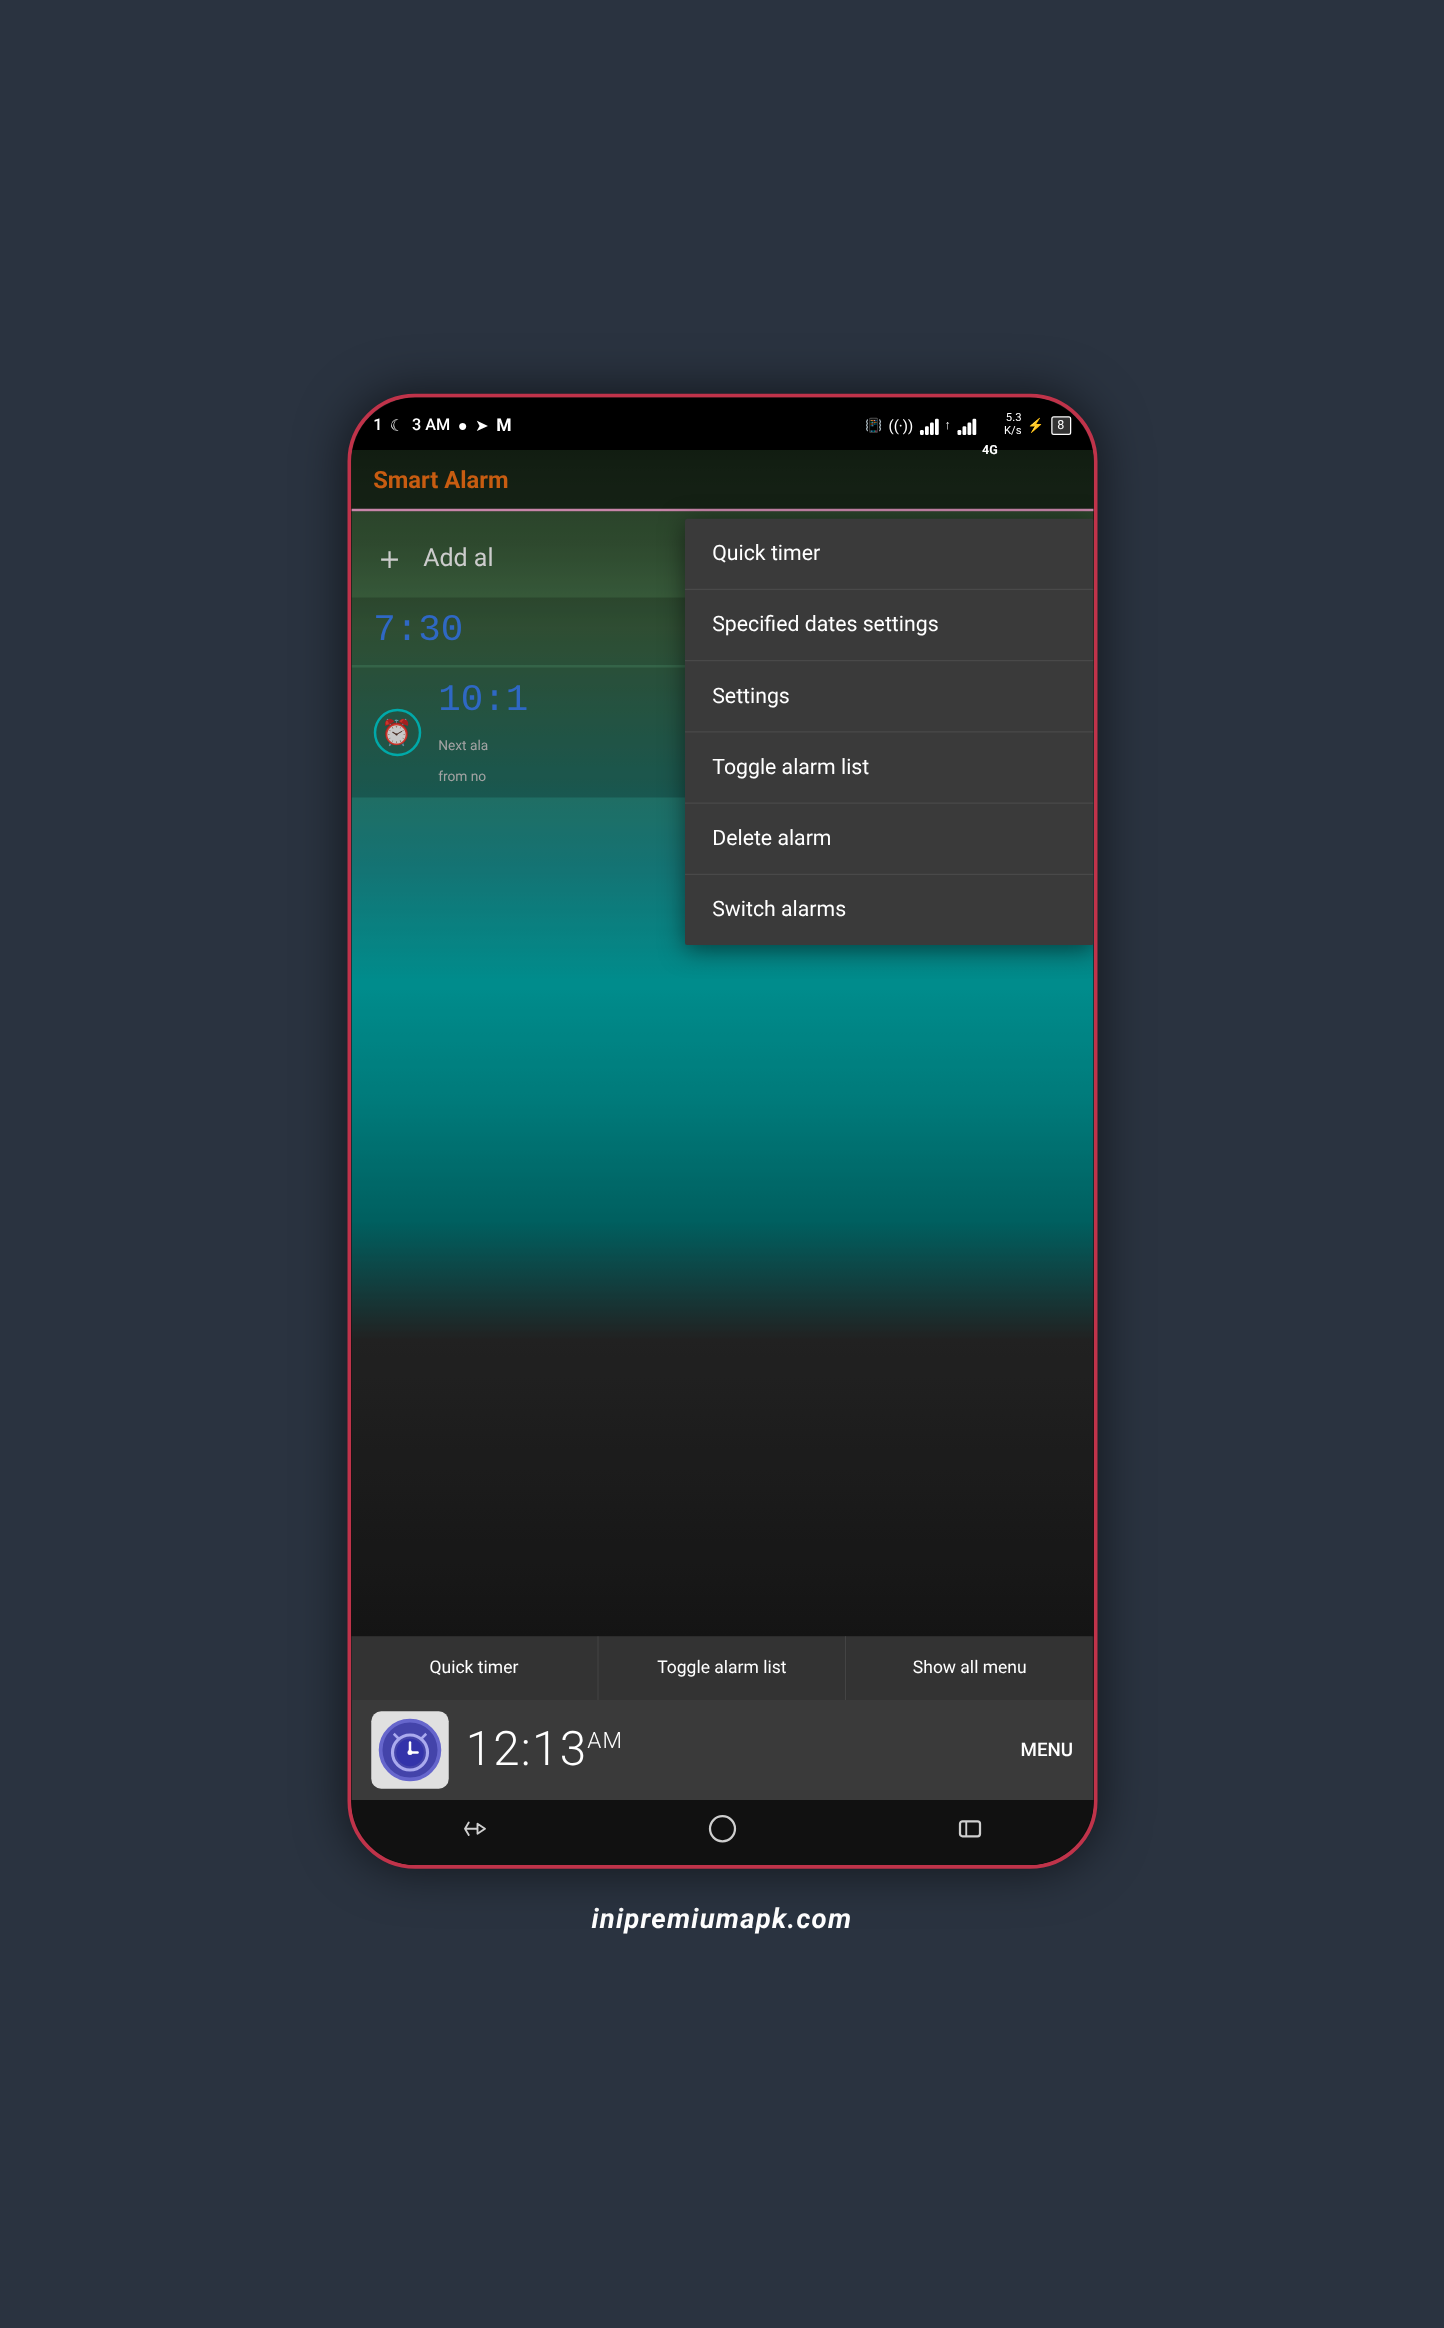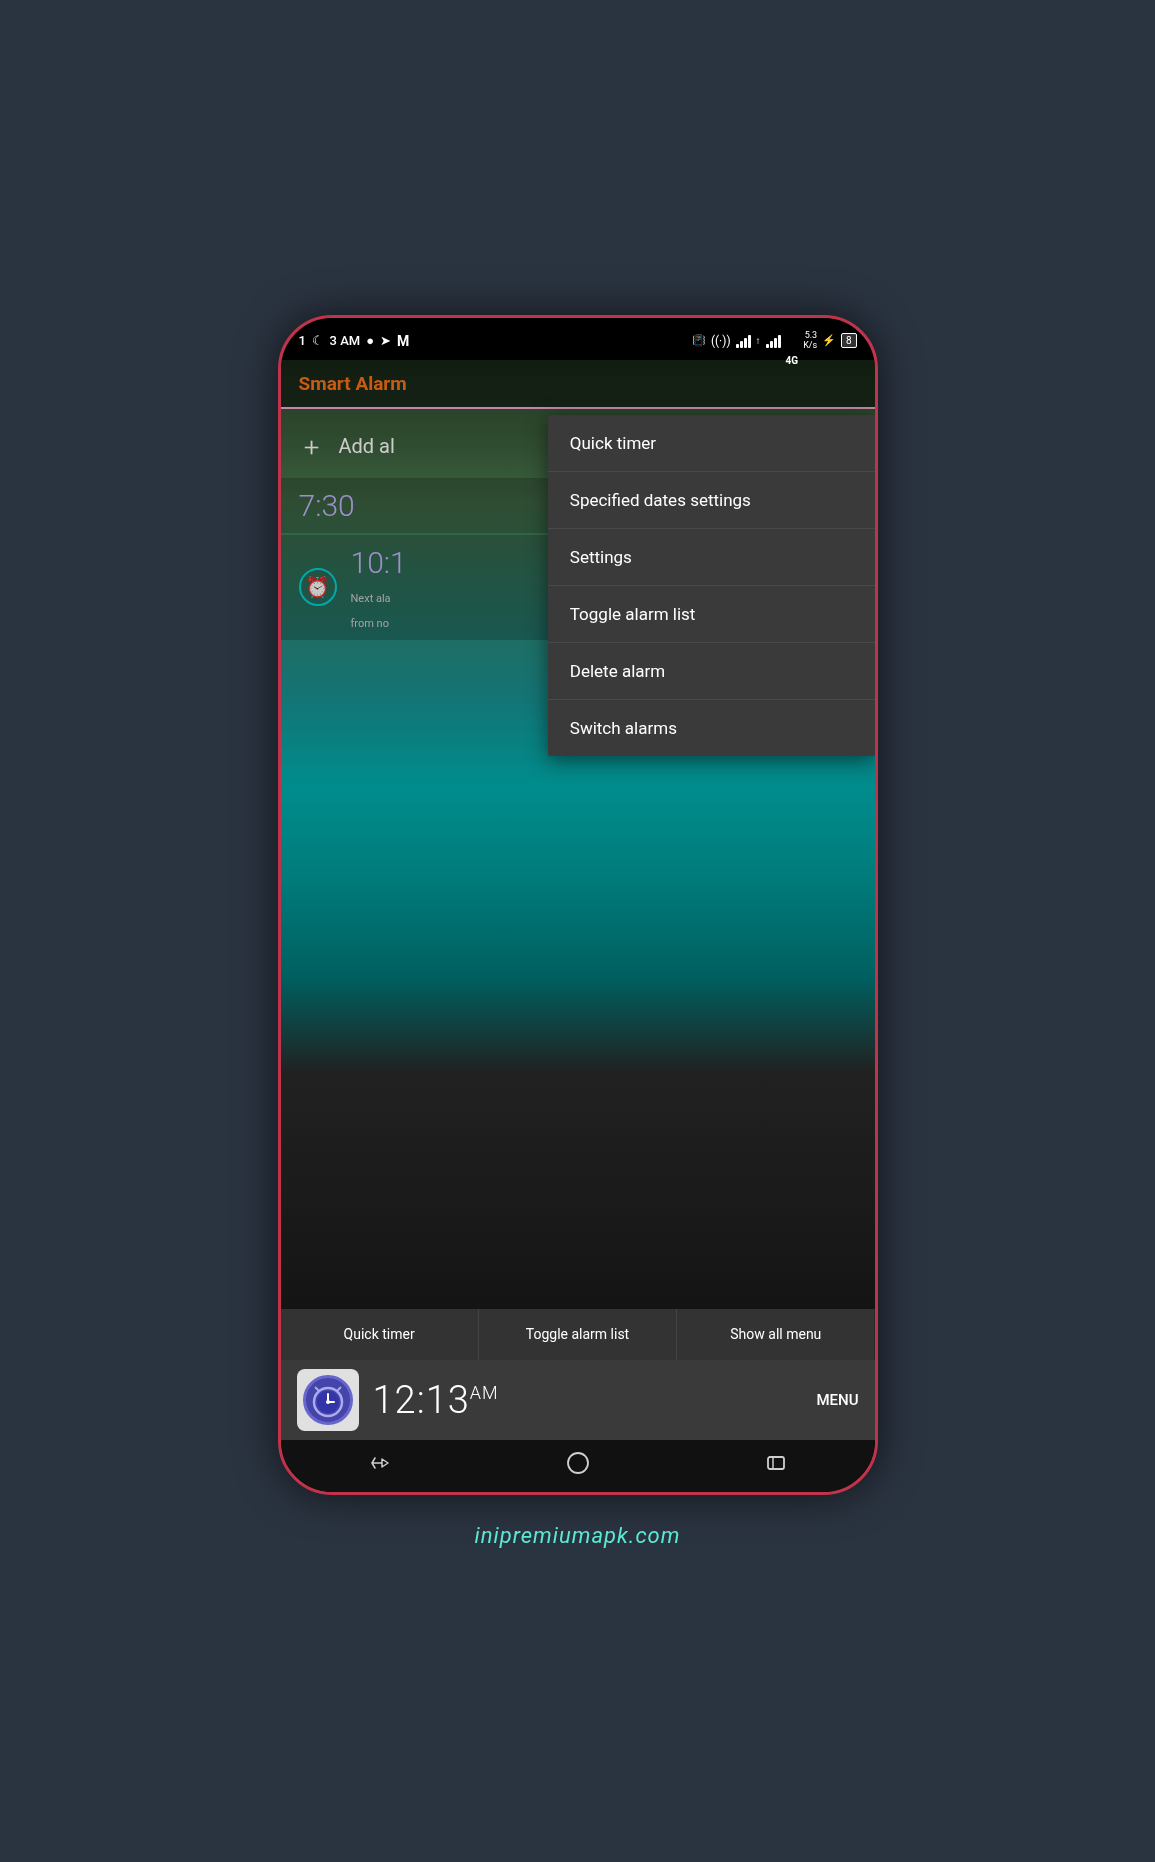--- a/index.html
+++ b/index.html
@@ -136,21 +136,22 @@
       align-items: center;
       padding: 10px 18px;
       color: white;
       gap: 14px;
       background: rgba(0,0,0,0.2);
       margin-bottom: 2px;
     }
     .alarm-time {
       font-size: 30px;
       font-weight: 300;
-      color: #c4b5fd;
+      color: #3b82f6;
+      font-family: Liberation Mono, monospace;
     }
     .alarm-icon {
       width: 38px;
       height: 38px;
       border-radius: 50%;
       border: 2px solid #00d4d4;
       display: flex;
       align-items: center;
       justify-content: center;
       color: #00d4d4;
@@ -266,23 +267,23 @@
     }
     .nav-btn {
       color: white;
       font-size: 22px;
       cursor: pointer;
       opacity: 0.8;
     }
     
     .watermark {
       margin-top: 28px;
-      color: #5eead4;
+      color: #ffffff;
       font-size: 22px;
-      font-weight: 400;
+      font-weight: 700;
       font-style: italic;
       letter-spacing: 1px;
     }
     
     .signal-bars {
       display: inline-flex;
       align-items: flex-end;
       gap: 1px;
       height: 14px;
     }

